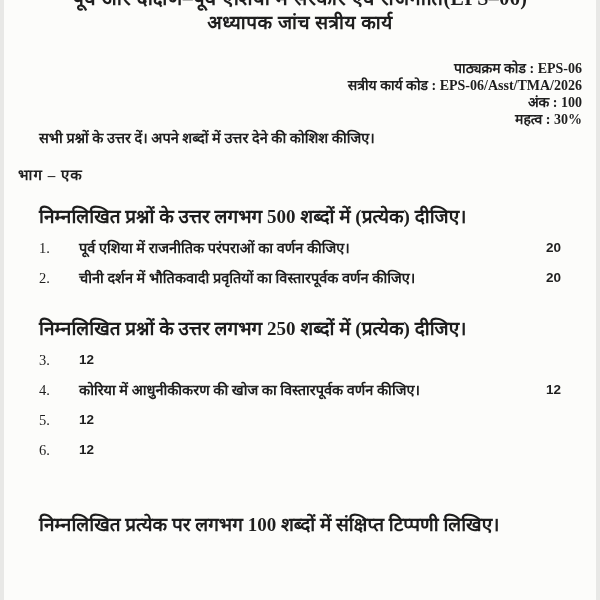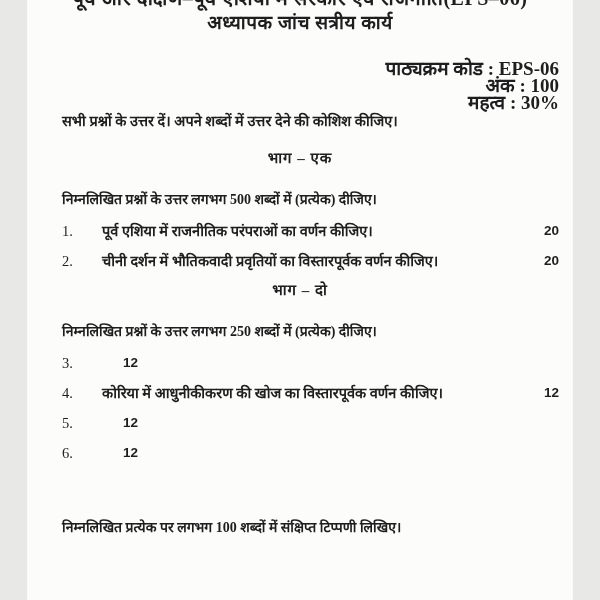--- a/index.html
+++ b/index.html
@@ -2,21 +2,21 @@
 <html><head>
 <meta charset="utf-8">
 <style>
   html, body {
     margin: 0;
     padding: 0;
     background: #e8e8e6;
   }
   .page {
     position: relative;
-    width: 546px;
+    width: 592px;
     height: 600px;
     margin: 0 auto;
     background: #fcfcfa;
     color: #1e1e1e;
     font-family: "Liberation Serif", "DejaVu Serif", serif;
     overflow: hidden;
     box-sizing: border-box;
     padding: 0 14px 0 14px;
   }
   
@@ -33,42 +33,41 @@
     font-size: 19px;
     font-weight: 700;
     line-height: 24px;
     margin-top: 1px;
     letter-spacing: 0.5px;
   }
   
   .meta-block {
     margin-top: 25px;
     text-align: right;
-    font-size: 19px;
+    font-size: 14px;
     font-weight: 700;
     line-height: 17px;
   }
   .meta-line { white-space: nowrap; }
   
   .general-instruction {
     padding-left: 21px;
     font-size: 14.5px;
     font-weight: 700;
     line-height: 20px;
   }
   .section-heading {
-    text-align: center;
     font-size: 15px;
     font-weight: 700;
     line-height: 20px;
     letter-spacing: 1px;
   }
   .section-instruction {
     padding-left: 21px;
-    font-size: 14px;
+    font-size: 19px;
     font-weight: 700;
     line-height: 20px;
   }
   
   .question-row {
     display: flex;
     align-items: flex-start;
     font-size: 14.5px;
     line-height: 20px;
   }
@@ -79,21 +78,21 @@
     box-sizing: content-box;
     font-weight: 400;
   }
   .q-text {
     flex: 1 1 auto;
     font-weight: 700;
   }
   .q-marks {
     flex: 0 0 36px;
     width: 36px;
-    text-align: right;
+    text-align: left;
     font-weight: 600;
     font-family: "Liberation Sans", "DejaVu Sans", sans-serif;
     font-size: 13.5px;
   }
   
   .spacer-a { height: 17px; }   
   .spacer-b { height: 22px; }   
   .spacer-c { height: 11px; }   
   .q-gap    { height: 10px; }   
   .spacer-d { height: 9px; }    
@@ -104,20 +103,21 @@
 
 <div class="page">
 
   <div class="doc-header">
     <div class="title-line1">पूर्व और दक्षिण–पूर्व एशिया में सरकार एवं राजनीति(EPS–06)</div>
     <div class="title-line2">अध्यापक जांच सत्रीय कार्य</div>
   </div>
 
   <div class="meta-block">
     <div class="meta-line">पाठ्यक्रम कोड : EPS-06</div>
+    <div class="meta-line">सत्रीय कार्य कोड : EPS-06/Asst/TMA/2026</div>
     <div class="meta-line">अंक : 100</div>
     <div class="meta-line">महत्व : 30%</div>
   </div>
 
   <div class="general-instruction">सभी प्रश्नों के उत्तर दें। अपने शब्दों में उत्तर देने की कोशिश कीजिए।</div>
 
   <div class="spacer-a"></div>
   <div class="section-heading">भाग – एक</div>
   <div class="spacer-b"></div>
   <div class="section-instruction">निम्नलिखित प्रश्नों के उत्तर लगभग 500 शब्दों में (प्रत्येक) दीजिए।</div>
@@ -129,21 +129,20 @@
     <span class="q-marks">20</span>
   </div>
   <div class="q-gap"></div>
   <div class="question-row">
     <span class="q-number">2.</span>
     <span class="q-text">चीनी दर्शन में भौतिकवादी प्रवृतियों का विस्तारपूर्वक वर्णन कीजिए।</span>
     <span class="q-marks">20</span>
   </div>
 
   <div class="spacer-d"></div>
-  <div class="section-heading">भाग – दो</div>
   <div class="spacer-b"></div>
   <div class="section-instruction">निम्नलिखित प्रश्नों के उत्तर लगभग 250 शब्दों में (प्रत्येक) दीजिए।</div>
   <div class="spacer-c"></div>
 
   <div class="question-row">
     <span class="q-number">3.</span>
     <span class="q-marks">12</span>
   </div>
   <div class="q-gap"></div>
   <div class="question-row">

